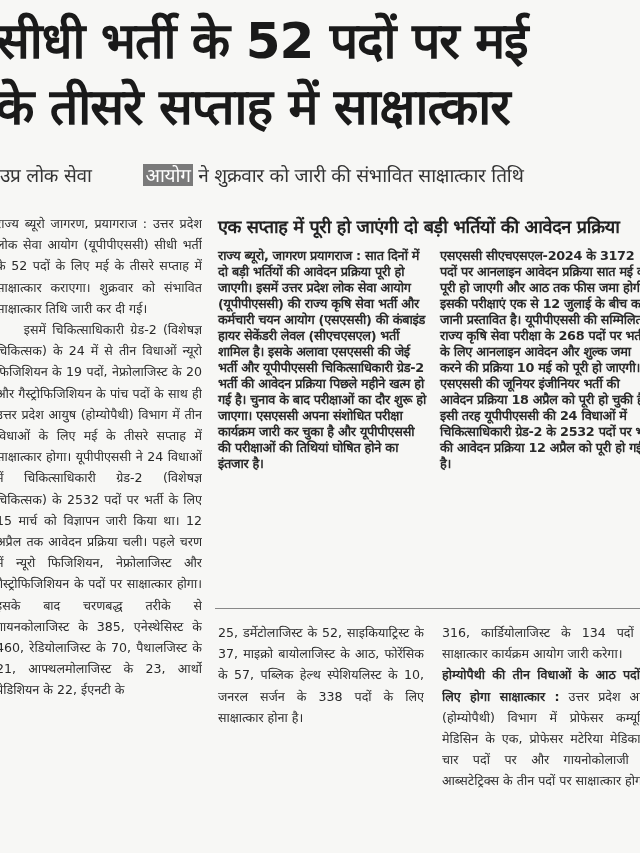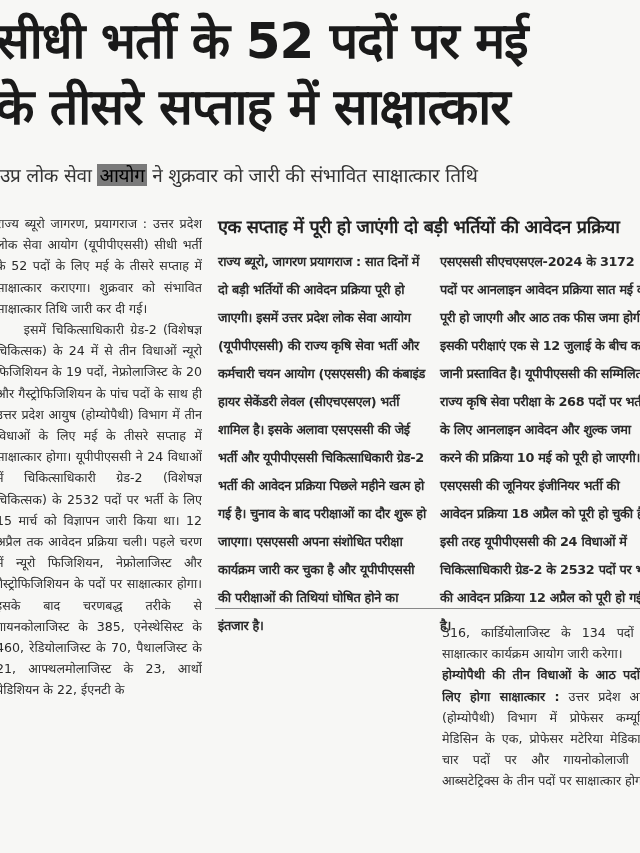--- a/index.html
+++ b/index.html
@@ -36,22 +36,23 @@
     top: 162px;
     width: 660px;
     font-size: 19px;
     line-height: 26px;
     color: #333;
     white-space: nowrap;
     letter-spacing: -0.3px;
   }
   .subhead .hl {
     background: #7a7a7a;
-    color: #000000;
+    color: #ffffff;
     padding: 0 2px;
+    margin-left: 46px;
   }
   .col {
     position: absolute;
     font-size: 12.6px;
     line-height: 21.2px;
     color: #2a2a2a;
     text-align: justify;
     overflow: hidden;
   }
   .col p { margin: 0; }
@@ -71,21 +72,21 @@
     font-weight: bold;
     line-height: 30px;
     white-space: nowrap;
     color: #222;
     letter-spacing: -0.4px;
   }
   .box-col {
     position: absolute;
     top: 248px;
     font-size: 12.8px;
-    line-height: 28px;
+    line-height: 16px;
     font-weight: 600;
     color: #2a2a2a;
     text-align: left;
     letter-spacing: -0.3px;
   }
   .box-col p { margin: 0; }
   .box-col-1 { left: 218px; width: 210px; }
   .box-col-2 { left: 440px; width: 215px; }
   .box-rule {
     position: absolute;
@@ -130,18 +131,19 @@
 <div class="box-col box-col-1">
   <p>राज्य ब्यूरो, जागरण प्रयागराज : सात दिनों में दो बड़ी भर्तियों की आवेदन प्रक्रिया पूरी हो जाएगी। इसमें उत्तर प्रदेश लोक सेवा आयोग (यूपीपीएससी) की राज्य कृषि सेवा भर्ती और कर्मचारी चयन आयोग (एसएससी) की कंबाइंड हायर सेकेंडरी लेवल (सीएचएसएल) भर्ती शामिल है। इसके अलावा एसएससी की जेई भर्ती और यूपीपीएससी चिकित्साधिकारी ग्रेड-2 भर्ती की आवेदन प्रक्रिया पिछले महीने खत्म हो गई है। चुनाव के बाद परीक्षाओं का दौर शुरू हो जाएगा। एसएससी अपना संशोधित परीक्षा कार्यक्रम जारी कर चुका है और यूपीपीएससी की परीक्षाओं की तिथियां घोषित होने का इंतजार है।</p>
 </div>
 <div class="box-col box-col-2">
   <p>एसएससी सीएचएसएल-2024 के 3172 पदों पर आनलाइन आवेदन प्रक्रिया सात मई को पूरी हो जाएगी और आठ तक फीस जमा होगी। इसकी परीक्षाएं एक से 12 जुलाई के बीच कराई जानी प्रस्तावित है। यूपीपीएससी की सम्मिलित राज्य कृषि सेवा परीक्षा के 268 पदों पर भर्ती के लिए आनलाइन आवेदन और शुल्क जमा करने की प्रक्रिया 10 मई को पूरी हो जाएगी। एसएससी की जूनियर इंजीनियर भर्ती की आवेदन प्रक्रिया 18 अप्रैल को पूरी हो चुकी है। इसी तरह यूपीपीएससी की 24 विधाओं में चिकित्साधिकारी ग्रेड-2 के 2532 पदों पर भर्ती की आवेदन प्रक्रिया 12 अप्रैल को पूरी हो गई है।</p>
 </div>
 
 <div class="box-rule"></div>
 
 <div class="col col-mid">
+  <p>25, डर्मेटोलाजिस्ट के 52, साइकियाट्रिस्ट के 37, माइक्रो बायोलाजिस्ट के आठ, फोरेंसिक के 57, पब्लिक हेल्थ स्पेशियलिस्ट के 10, जनरल सर्जन के 338 पदों के लिए साक्षात्कार होना है।</p>
 </div>
 
 <div class="col col-right">
   <p>316, कार्डियोलाजिस्ट के 134 पदों पर साक्षात्कार कार्यक्रम आयोग जारी करेगा।</p>
   <p><b>होम्योपैथी की तीन विधाओं के आठ पदों के लिए होगा साक्षात्कार :</b> <span>उत्तर प्रदेश आयुष (होम्योपैथी) विभाग में प्रोफेसर कम्यूनिटी मेडिसिन के एक, प्रोफेसर मटेरिया मेडिका के चार पदों पर और गायनोकोलाजी एंड आब्सटेट्रिक्स के तीन पदों पर साक्षात्कार होगा।</span></p>
 </div>
 
 </body></html>

